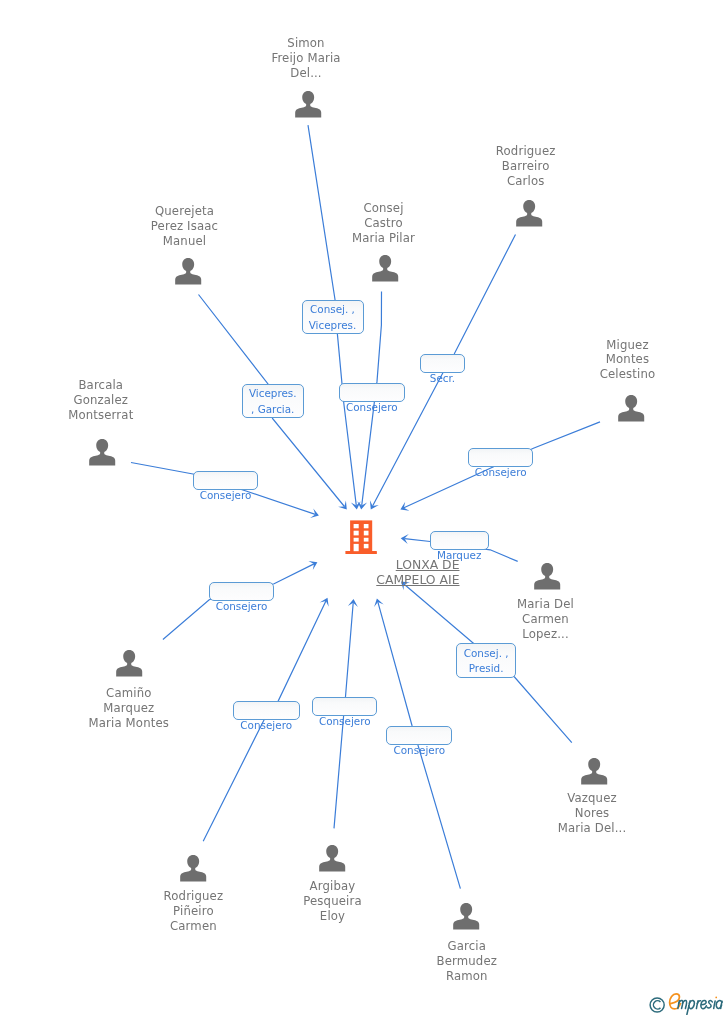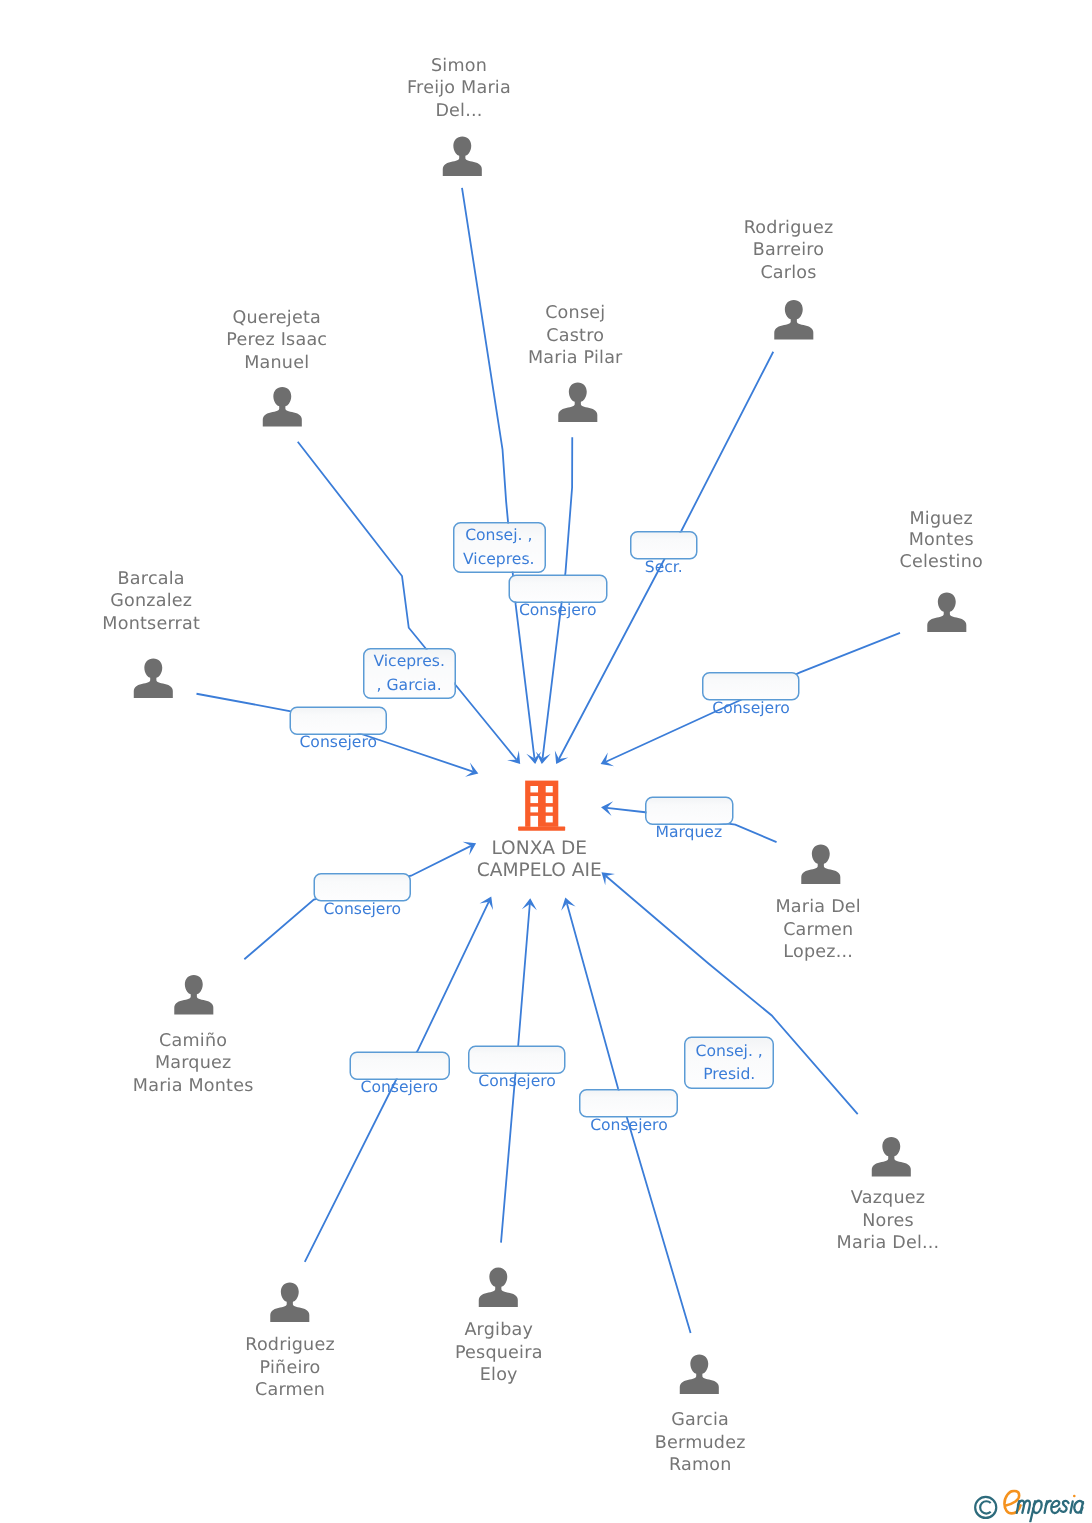--- a/index.html
+++ b/index.html
@@ -11,23 +11,23 @@
   svg#edges{position:absolute;left:0;top:0;width:728px;height:1015px;}
   #nodes{position:absolute;left:0;top:0;width:728px;height:1015px;}
   .node{position:absolute;left:0;top:0;}
   svg.pic{position:absolute;fill:#6e6e6e;}
   .nm{position:absolute;width:180px;text-align:center;color:#757575;
       font-size:11.7px;line-height:14.95px;letter-spacing:0.15px;white-space:nowrap;}
   .relbox{position:absolute;box-sizing:border-box;border:1px solid #5b9bd5;
           border-radius:5px;background:linear-gradient(180deg,#f2f4f6 0%,#f9fafb 28%,#fdfdfe 100%);color:#3b7dd8;font-size:10.4px;
           line-height:16px;text-align:center;height:19px;white-space:nowrap;padding-top:15px;
           overflow:visible;}
-  .relbox.two{height:34.5px;line-height:15.5px;padding-top:1.5px;margin-top:48px;}
-  .cname{position:absolute;width:200px;text-align:center;color:#757575;
-         font-size:12.4px;line-height:14.3px;white-space:nowrap;}
+  .relbox.two{height:34.5px;line-height:15.5px;padding-top:1.5px;}
+  .cname{position:absolute;width:200px;text-align:right;color:#757575;
+         font-size:12.4px;line-height:14.3px;white-space:nowrap;text-decoration:underline;}
   .footer{position:absolute;left:647px;top:993px;}
 </style>
 </head>
 <body>
 
 <div id="stage">
 
   <svg id="edges" viewBox="0 0 728 1015">
     <defs>
       <g id="person-glyph">

